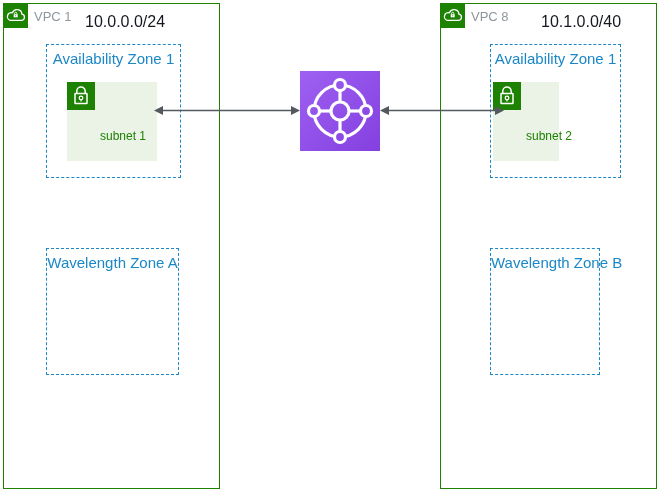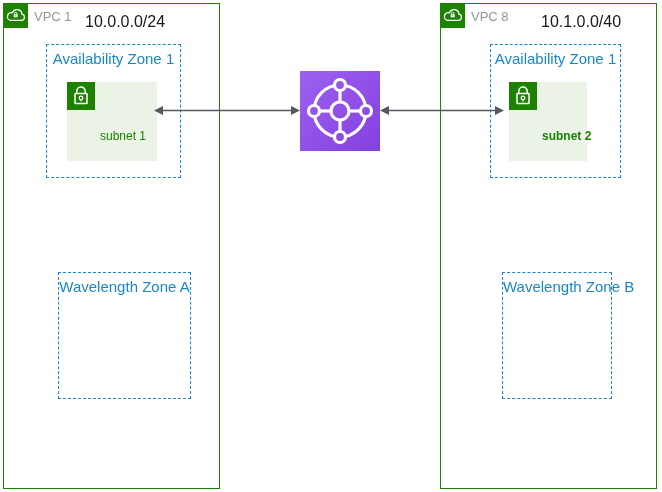--- a/index.html
+++ b/index.html
@@ -25,27 +25,27 @@
   .vpc--left .vpc-cidr{left:81px;}
   .vpc--right .vpc-cidr{left:100px;}
 
   .zone{position:absolute;border:1px dashed var(--zone-blue);box-sizing:border-box;}
   .zone-label{display:block;padding-top:5px;text-align:center;font-size:15px;color:var(--zone-blue);white-space:nowrap;}
 
   .az{top:40px;height:134px;}
   .vpc--left  .az{left:42px;width:135px;}
   .vpc--right .az{left:49px;width:131px;}
 
-  .wz{top:268px;height:127px;margin-left:12px;}
+  .wz{top:244px;height:127px;}
   .vpc--left  .wz{left:42px;width:133px;}
   .vpc--right .wz{left:49px;width:110px;}
 
   .subnet{position:absolute;top:37px;height:79px;background:var(--subnet-fill);}
   .vpc--left  .subnet{left:20px;width:90px;}
-  .vpc--right .subnet{left:18px;width:78px;font-weight:bold;}
+  .vpc--right .subnet{left:2px;width:66px;}
 
   .subnet-lock{position:absolute;left:0;top:0;width:28px;height:28px;background:var(--vpc-green);}
   .subnet-label{position:absolute;left:33px;top:7px;font-size:12px;color:var(--subnet-text);white-space:nowrap;margin-top:40px;}
 
   .tgw{position:absolute;left:300px;top:71px;width:80px;height:80px;}
 
   .arrows{position:absolute;left:150px;top:100px;width:360px;height:21px;}
   .arrows line{stroke:var(--arrow-gray);stroke-width:1.6;}
   .arrows polygon{fill:var(--arrow-gray);}
 </style>

